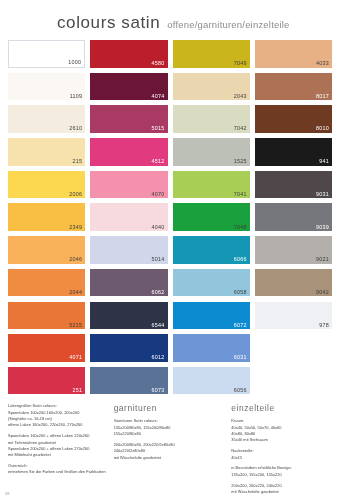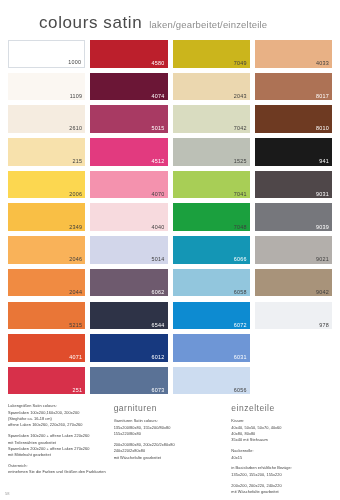--- a/index.html
+++ b/index.html
@@ -11,21 +11,21 @@
     position:relative;
   }
   .page{
     width:340px;height:500px;
     position:relative;
     box-sizing:border-box;
   }
 
   
   .header{
-    padding:13px 0 7px 39px;
+    padding:13px 0 7px 57px;
     display:flex;
     align-items:baseline;
     gap:7px;
     white-space:nowrap;
   }
   .title{
     font-size:17px;
     letter-spacing:0.6px;
     color:#4a4a4a;
     font-weight:400;
@@ -105,21 +105,21 @@
     color:#9a9a9a;
   }
 </style>
 </head>
 <body>
 
 <div class="page">
 
   <div class="header">
     <span class="title">colours satin</span>
-    <span class="subtitle">laken/gearbeitet/einzelteile</span>
+    <span class="subtitle">offene/garnituren/einzelteile</span>
   </div>
 
   <div class="grid" id="grid">
       <div class="col">
         <div class="swatch bordered" style="background: rgb(255, 255, 255);">
           <span class="code" style="color: rgb(61, 61, 61);">1000</span>
         </div>
         <div class="swatch" style="background: rgb(251, 247, 242);">
           <span class="code" style="color: rgb(61, 61, 61);">1109</span>
         </div>

